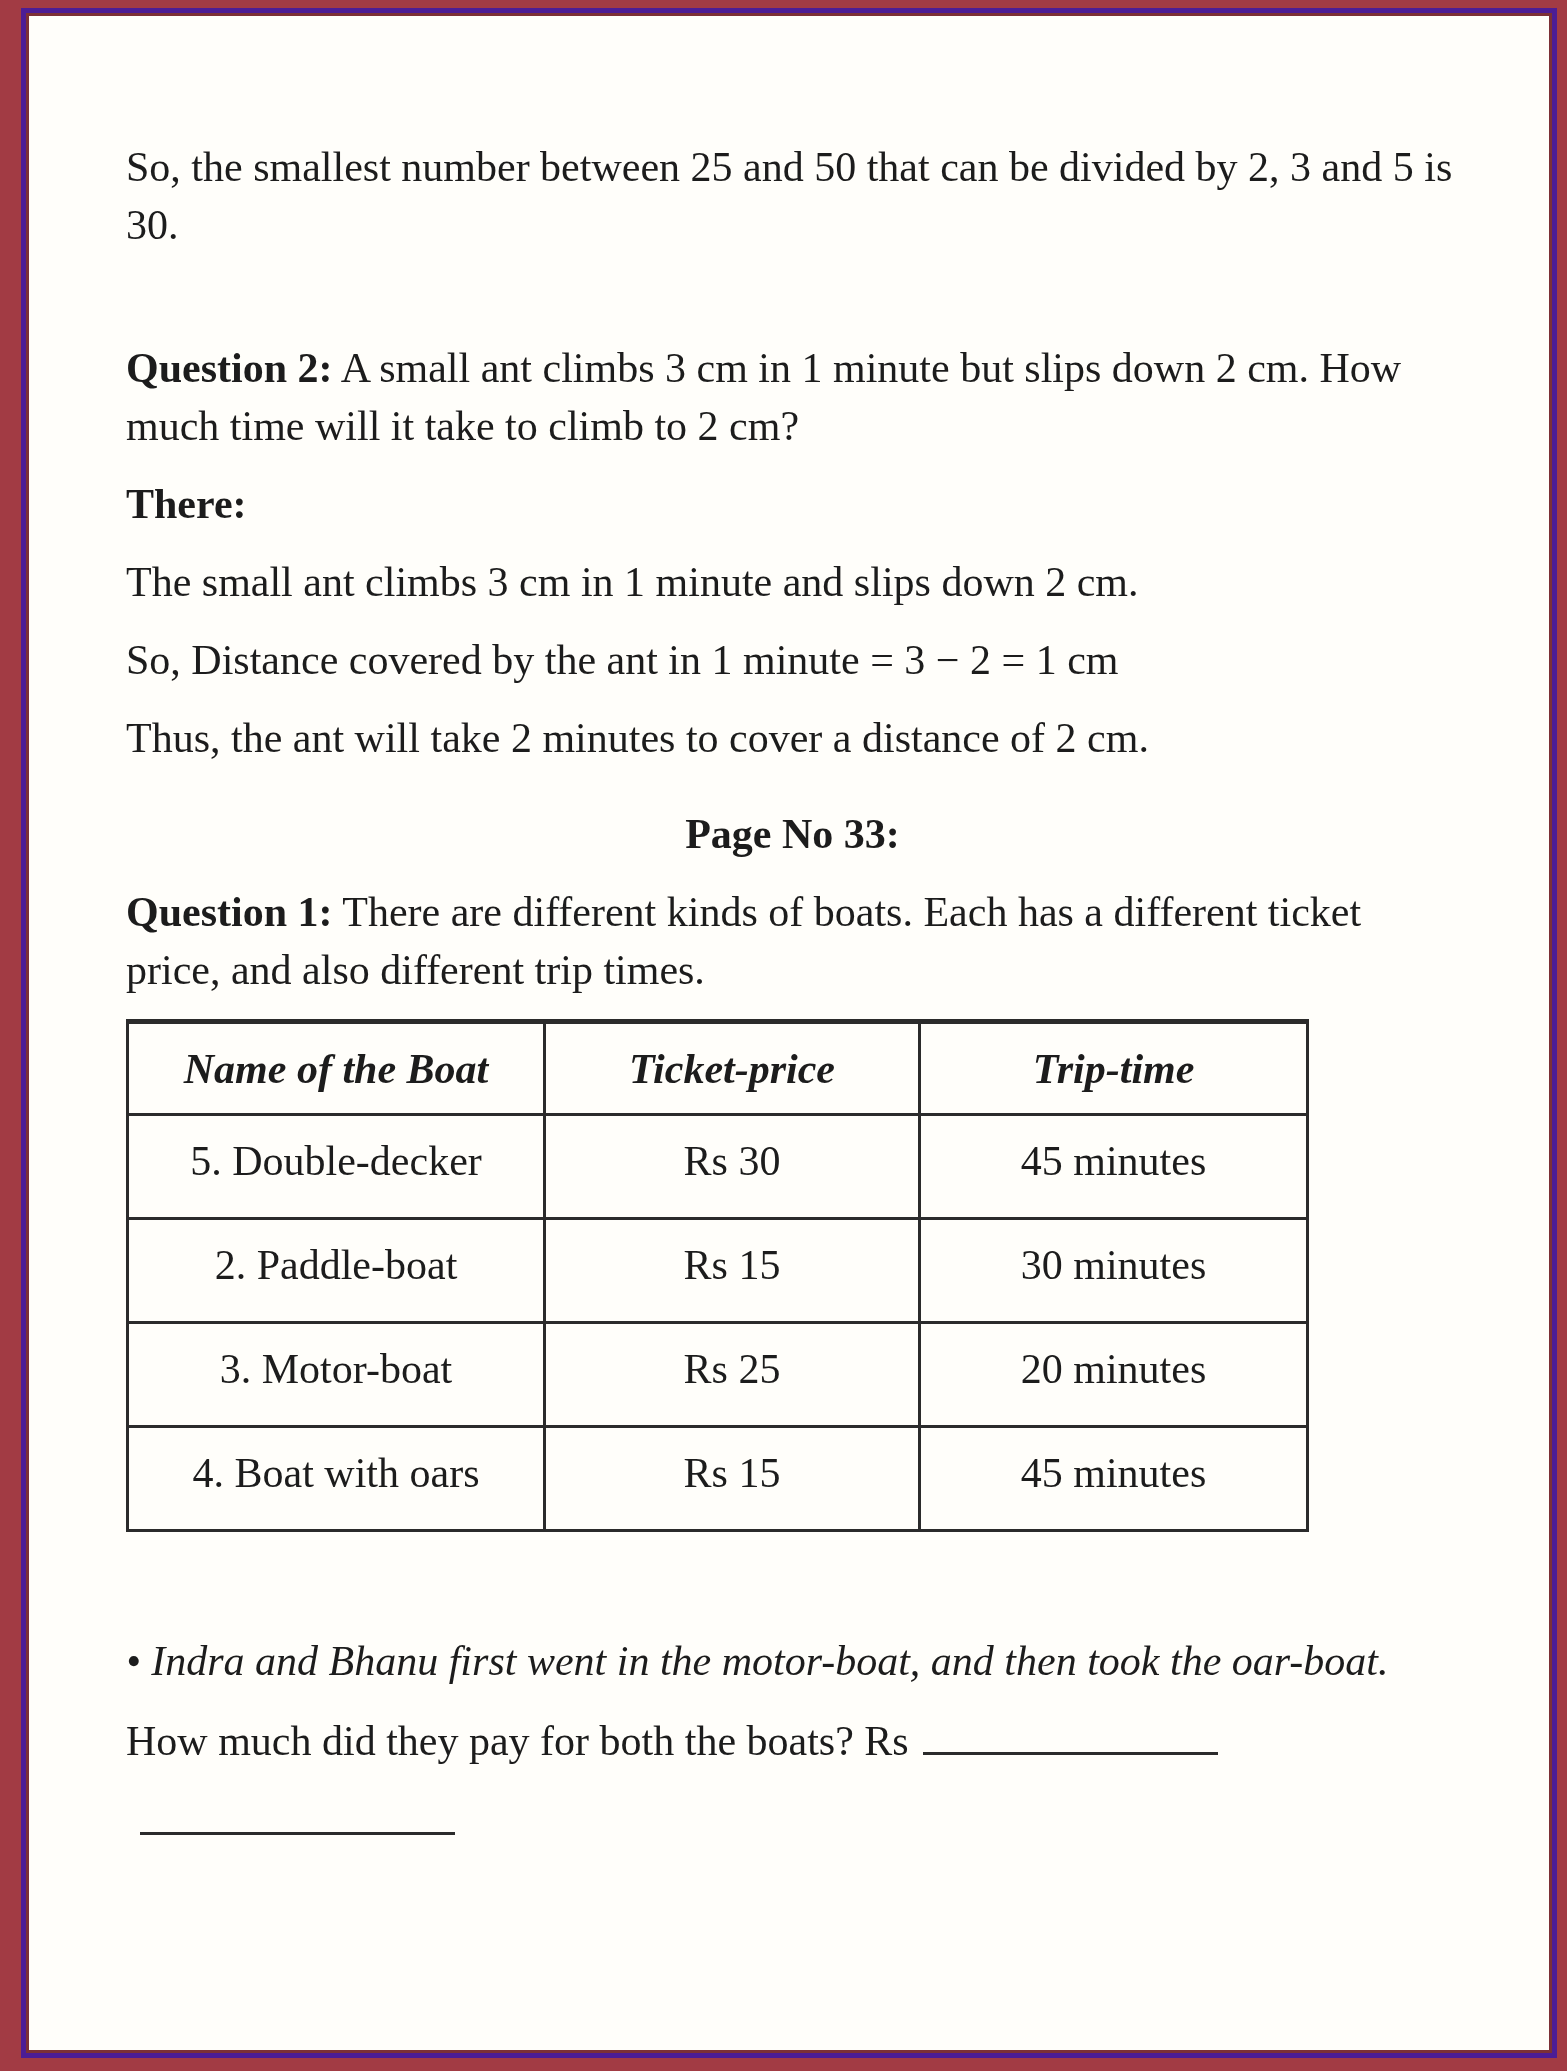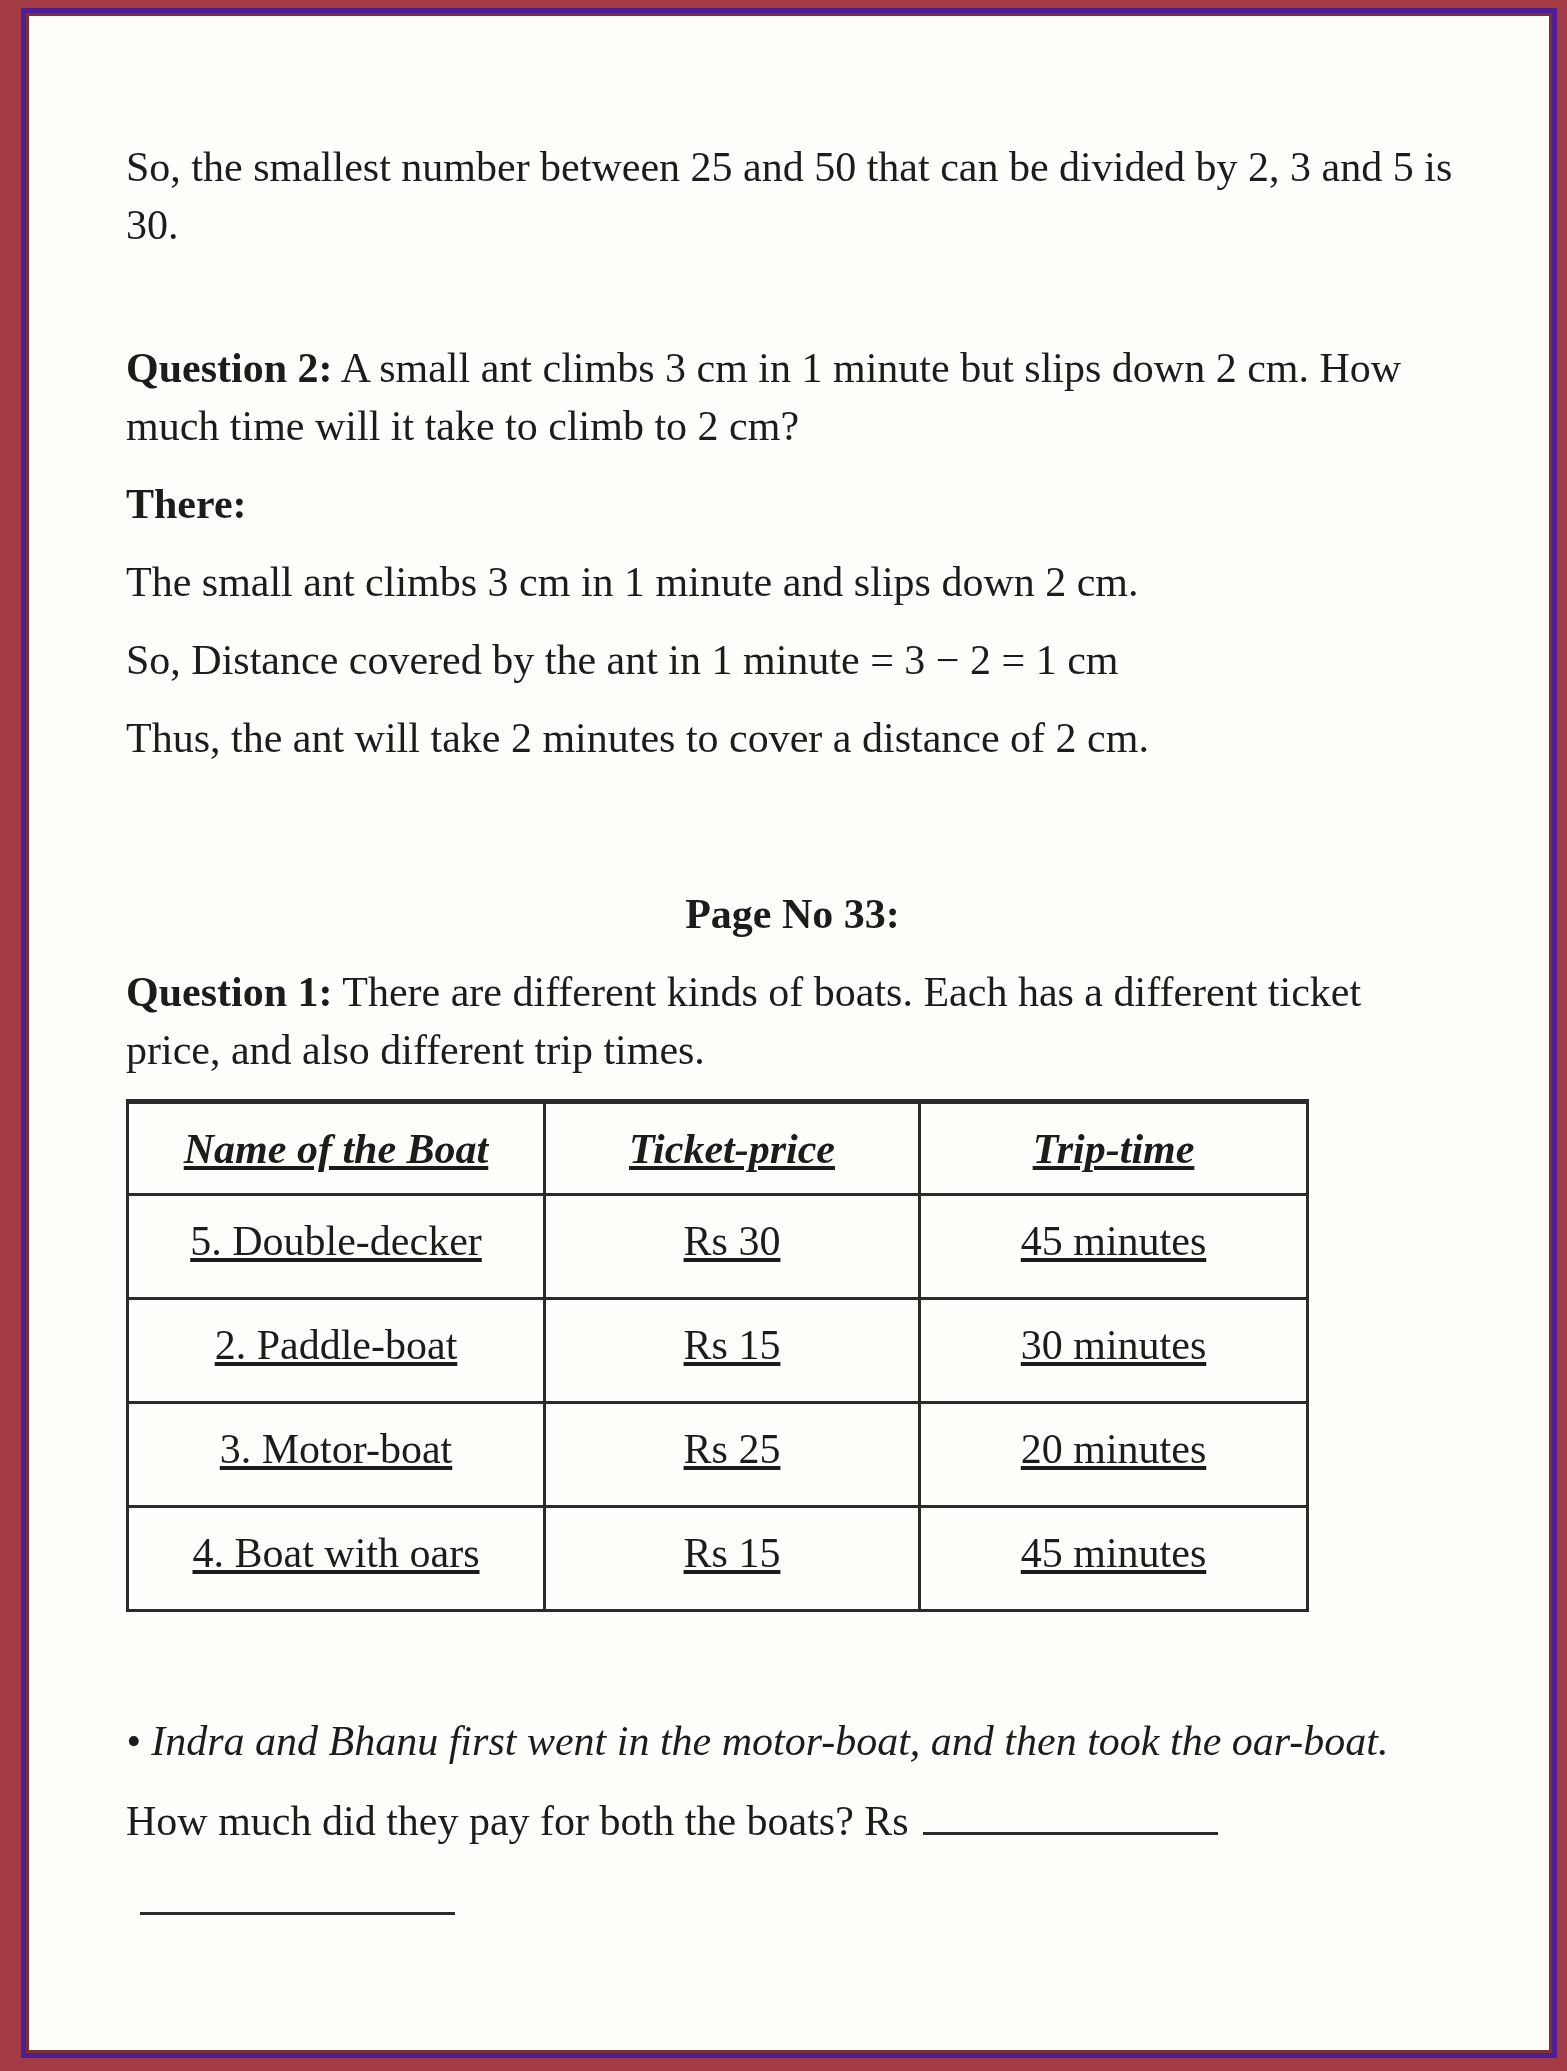--- a/index.html
+++ b/index.html
@@ -26,35 +26,34 @@
     overflow: hidden;
   }
   .content {
     padding: 122px 90px 0 97px;
     font-size: 42px;
     line-height: 58px;
   }
   p { margin: 0 0 20px 0; }
   .b { font-weight: bold; }
   .sp-lg { margin-top: 85px; }
-  .sp-md { margin-top: 118px; }
+  .sp-md { margin-top: 38px; }
   .sp-sm { margin-top: 14px; }
   .center { text-align: center; }
   .boat-table {
     border-collapse: collapse;
     margin-top: 12px;
     width: 1146px;
     table-layout: fixed;
   }
   .boat-table th, .boat-table td {
     border: 3px solid #2b2b2b;
     text-align: center;
     vertical-align: top;
     padding-top: 16px;
-    text-decoration: underline;
   }
   .boat-table thead th { border-top-width: 5px; }
   .boat-table th {
     height: 93px;
     font-weight: bold;
     font-style: italic;
   }
   .boat-table td { height: 104px; }
   .col-name { width: 417px; }
   .col-price { width: 375px; margin-left: 48px; }

